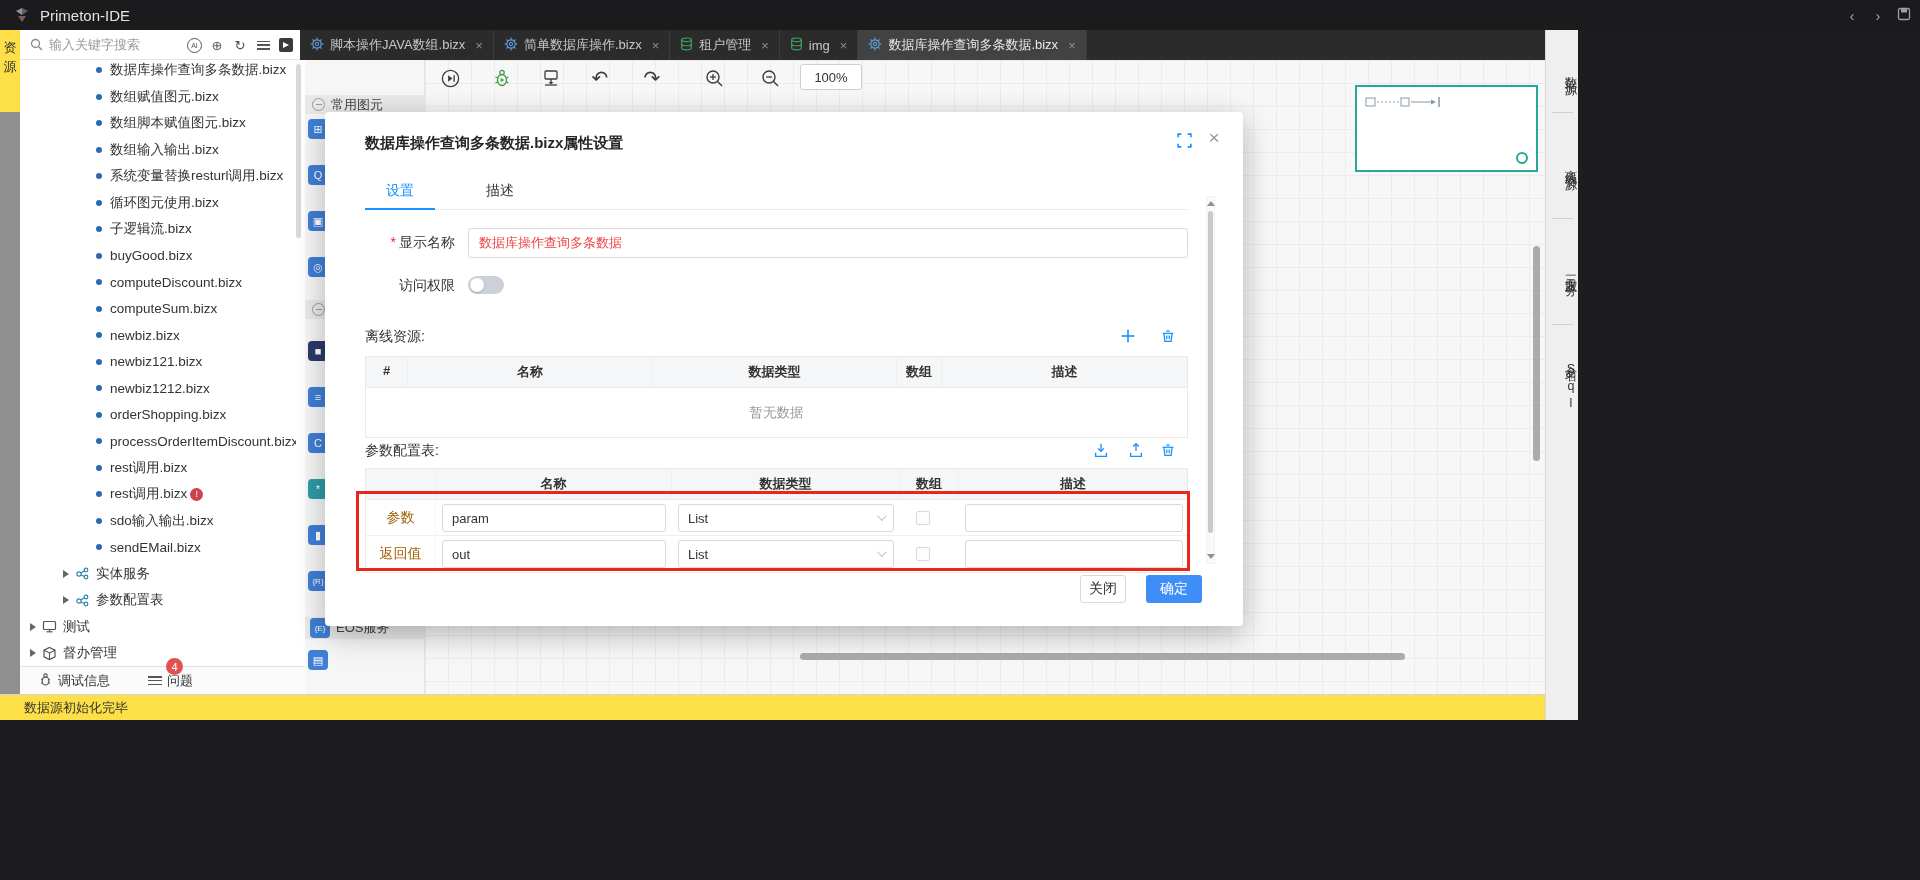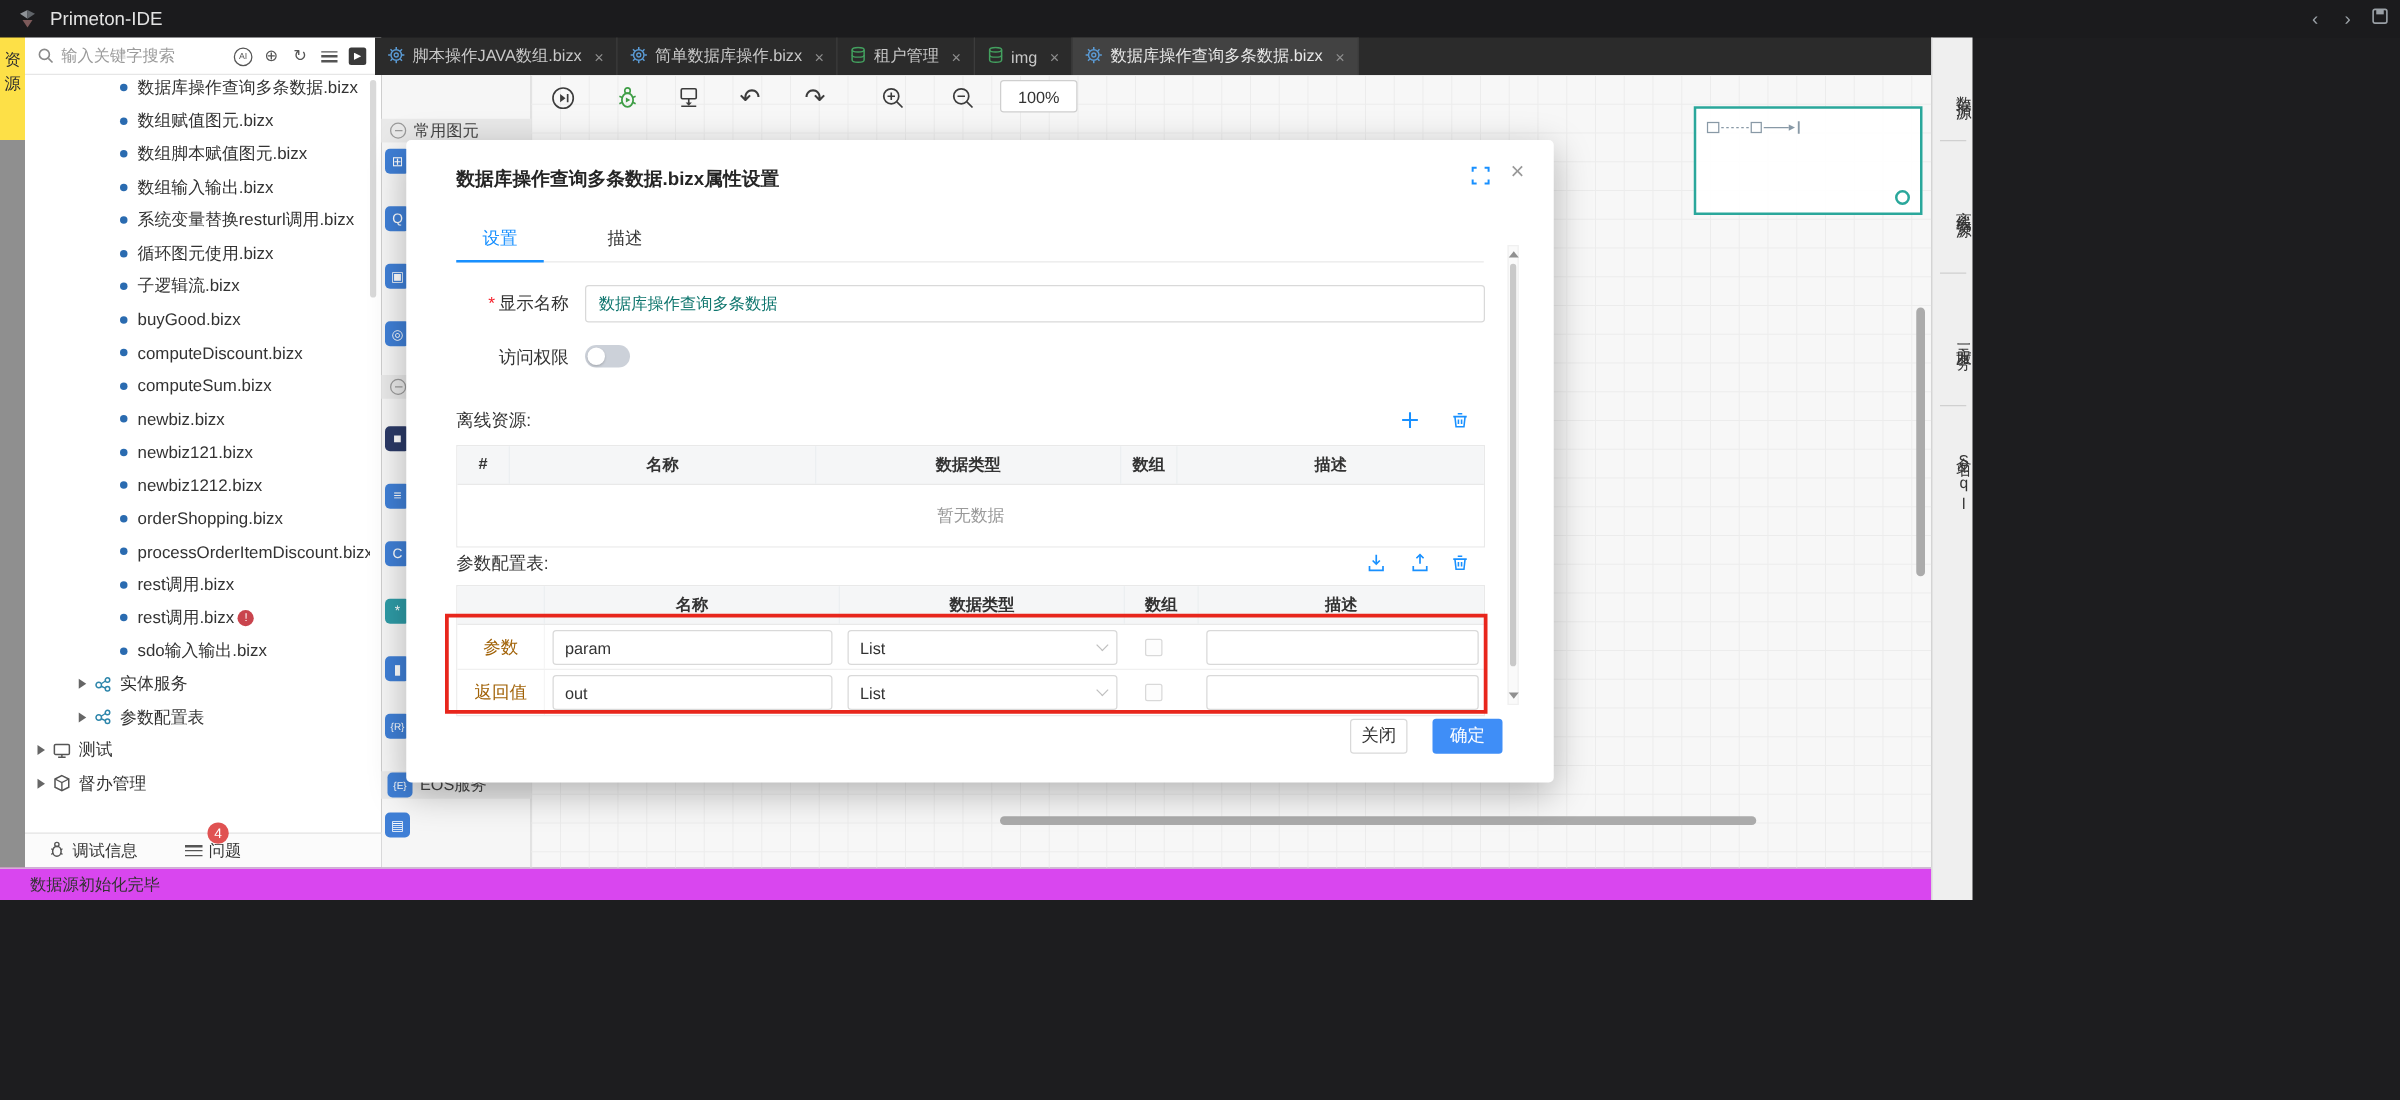--- a/index.html
+++ b/index.html
@@ -39,21 +39,21 @@
   .leafrow .lbl { font-size:13.5px; color:#333; white-space:nowrap; }
   .leafrow .errbadge { width:13px; height:13px; border-radius:50%; background:#c9444d; color:#fff; font-size:9px; display:flex; align-items:center; justify-content:center; margin-left:3px; flex:none; }
   .twigrow { height:26.5px; display:flex; align-items:center; cursor:pointer; font-size:13.5px; color:#333; }
   .caret { width:0; height:0; border-left:6px solid #666; border-top:4px solid transparent; border-bottom:4px solid transparent; margin-right:6px; flex:none; }
   .tree-scroll { left:296px; top:64px; width:5px; height:174px; background:#d9d9d9; border-radius:3px; }
 
   .bottom-tabs { left:20px; top:666px; width:285px; height:28px; background:#fbfbfb; border-top:1px solid #e3e3e3; display:flex; align-items:center; }
   .bt-item { display:flex; align-items:center; gap:5px; font-size:13px; color:#333; cursor:pointer; }
   .badge4 { position:absolute; left:146px; top:-9px; width:17px; height:17px; background:#e05252; border-radius:50%; color:#fff; font-size:11px; display:flex; align-items:center; justify-content:center; }
 
-  .statusbar { left:0; top:694px; width:1560px; height:26px; background:#d946ef; border-top:1px solid #d4d4d4; display:flex; align-items:center; }
+  .statusbar { left:0; top:694px; width:1560px; height:26px; background:#fde047; border-top:1px solid #d4d4d4; display:flex; align-items:center; }
   .statusbar span { margin-left:24px; font-size:13px; color:#333; }
 
   
   .tabstrip { left:300px; top:30px; width:1245px; height:30px; background:#2b2b2b; display:flex; }
   .tab { height:30px; display:flex; align-items:center; padding:0 10px; gap:6px; border-right:1px solid #3c3c3c; color:#c8c8c8; font-size:13px; cursor:pointer; white-space:nowrap; }
   .tab.active { background:#424242; color:#e8e8e8; }
   .tab .close { color:#8f8f8f; font-size:13px; margin-left:4px; cursor:pointer; }
 
   
   .palette { left:305px; top:60px; width:120px; height:634px; background:#f6f6f6; border-right:1px solid #e2e2e2; }
@@ -85,21 +85,21 @@
   .dlg-title { position:absolute; left:40px; top:22px; font-size:15px; font-weight:bold; color:#262626; }
   .dlg-expand { position:absolute; left:851px; top:20px; width:17px; height:17px; cursor:pointer; }
   .dlg-close { position:absolute; left:879px; top:16px; width:20px; height:20px; color:#999; font-size:19px; text-align:center; line-height:20px; cursor:pointer; }
   .dlg-tabs { position:absolute; left:40px; top:70px; width:822px; height:28px; border-bottom:1px solid #e9e9e9; display:flex; }
   .dtab { width:70px; text-align:center; font-size:14px; color:#333; cursor:pointer; position:relative; }
   .dtab.active { color:#1890ff; }
   .dtab.active:after { content:""; position:absolute; left:0; bottom:-1px; width:70px; height:2px; background:#1890ff; }
   .dtab + .dtab { margin-left:30px; }
   .frm-label { position:absolute; font-size:14px; color:#333; text-align:right; width:90px; }
   .req { color:#f5222d; margin-right:3px; }
-  .txt-input { position:absolute; height:30px; border:1px solid #d9d9d9; border-radius:3px; font-size:13px; color:#0f766e; padding:0 10px; outline:none; background:#fff; font-family:inherit; }
+  .txt-input { position:absolute; height:30px; border:1px solid #d9d9d9; border-radius:3px; font-size:13px; color:#ef4444; padding:0 10px; outline:none; background:#fff; font-family:inherit; }
   .toggle { position:absolute; left:143px; top:164px; width:36px; height:18px; background:#ccd1d9; border-radius:9px; cursor:pointer; }
   .toggle .knob { position:absolute; left:2px; top:2px; width:14px; height:14px; border-radius:50%; background:#fff; box-shadow:0 1px 2px rgba(0,0,0,.2); }
   .sec-label { position:absolute; left:40px; font-size:14px; color:#333; }
   .ico-btn { position:absolute; width:20px; height:20px; cursor:pointer; display:flex; align-items:center; justify-content:center; }
   .dtable { position:absolute; left:40px; width:823px; border:1px solid #e9e9e9; }
   .dt-head { display:flex; background:#f5f6f7; border-bottom:1px solid #e9e9e9; }
   .dt-hcell { font-size:13px; font-weight:bold; color:#333; text-align:center; padding:6px 0; border-right:1px solid #eceff1; }
   .dt-hcell:last-child { border-right:none; }
   .dt-empty { height:49px; display:flex; align-items:center; justify-content:center; font-size:13.5px; color:#999; background:#fff; }
   .prow { display:flex; height:36px; background:#fff; border-bottom:1px solid #f0f0f0; position:relative; }
@@ -279,20 +279,25 @@
             <span class="lbl">rest调用.bizx</span>
             <span class="errbadge">!</span>
           </div>
 
           <div class="leafrow">
             <span class="dot"></span>
             <span class="lbl">sdo输入输出.bizx</span>
 
           </div>
 
+          <div class="leafrow">
+            <span class="dot"></span>
+            <span class="lbl">sendEMail.bizx</span>
+
+          </div>
         </div>
       <div class="twigrow">
         <span class="caret" style="margin-left:43px;"></span>
         <span style="margin-right:6px;display:flex;">
           <svg width="15" height="15" viewBox="0 0 15 15">
               <circle cx="4" cy="8" r="2.2" fill="none" stroke="#2e86ab" stroke-width="1.2"></circle>
               <circle cx="11" cy="4" r="1.8" fill="none" stroke="#2e86ab" stroke-width="1.2"></circle>
               <circle cx="11" cy="11" r="1.8" fill="none" stroke="#2e86ab" stroke-width="1.2"></circle>
               <line x1="6" y1="7" x2="9.3" y2="4.8" stroke="#2e86ab" stroke-width="1.1"></line>
               <line x1="6" y1="9" x2="9.3" y2="10.5" stroke="#2e86ab" stroke-width="1.1"></line>

